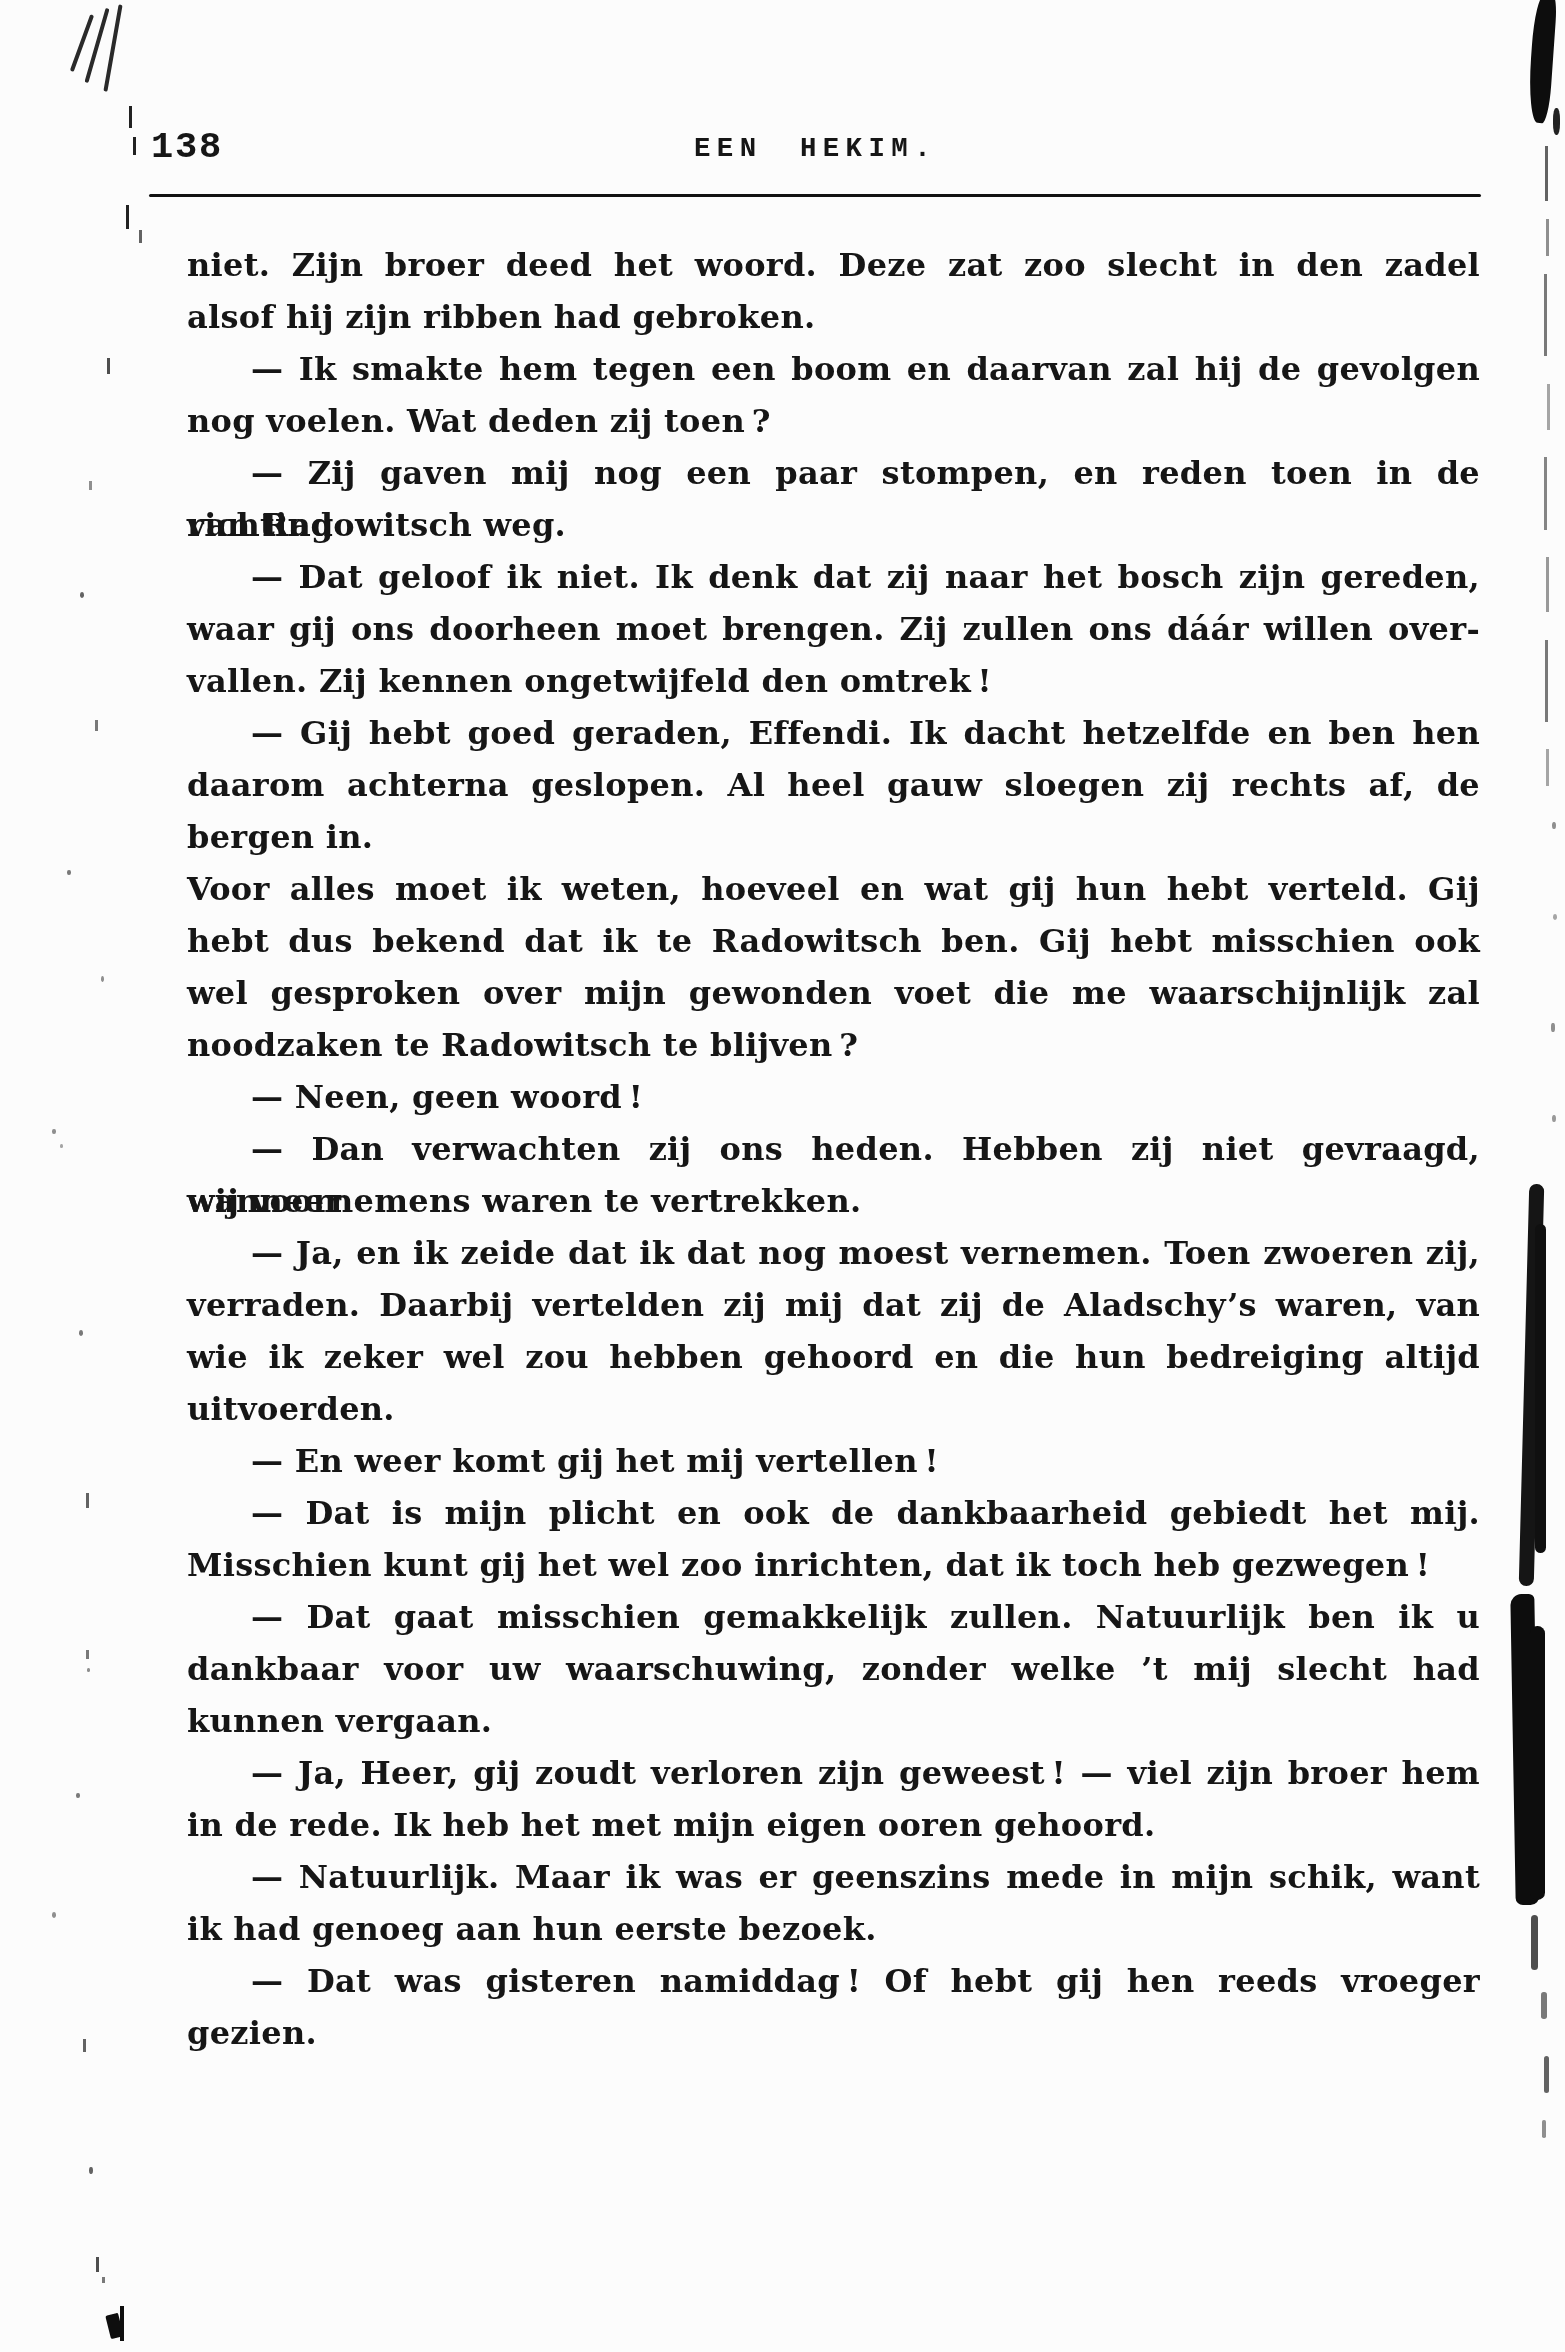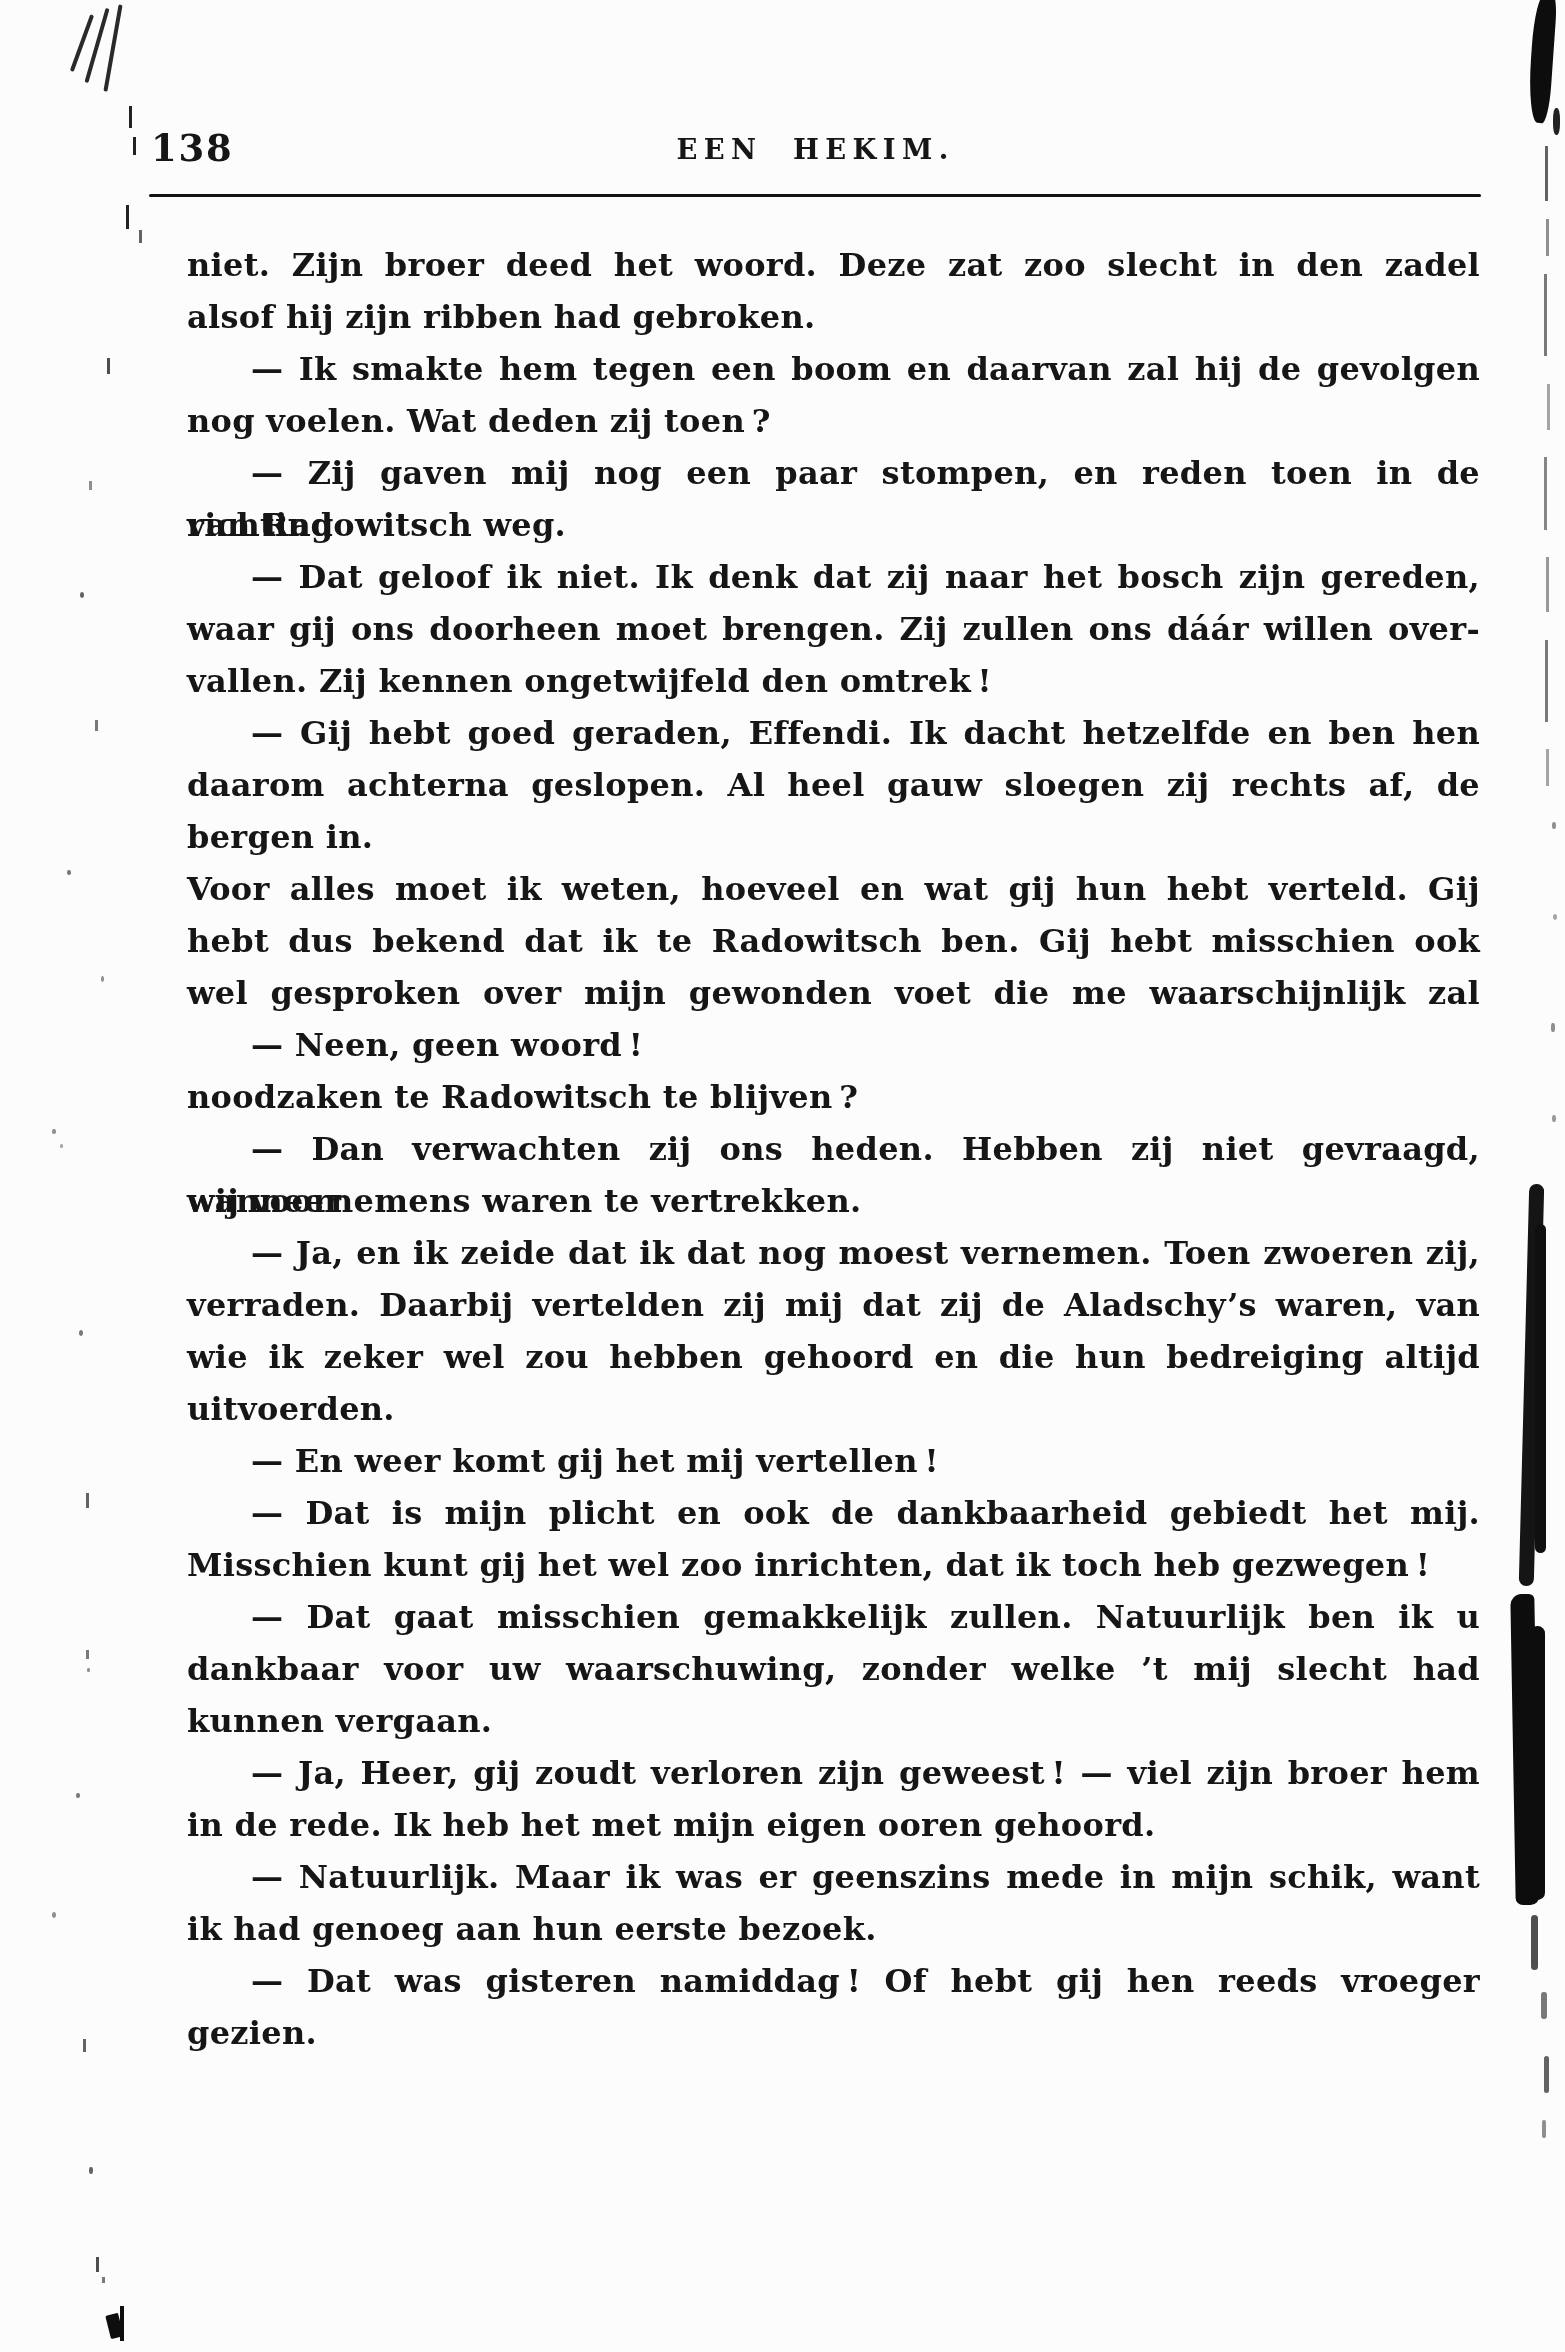--- a/index.html
+++ b/index.html
@@ -12,20 +12,21 @@
     overflow: hidden;
     font-family: "DejaVu Serif", "Liberation Serif", serif;
     color: #161616;
   }
   .header-row {
     position: absolute;
     left: 151px;
     top: 126px;
     width: 1329px;
     height: 55px;
+    font-family: Liberation Mono, monospace;
   }
   .page-number {
     position: absolute;
     left: 0;
     top: 0;
     font-size: 37px;
     font-weight: bold;
     letter-spacing: 1.8px;
   }
   .running-title {
@@ -91,22 +92,22 @@
       <div class="line last">van Radowitsch weg.</div>
       <div class="line indent">— Dat geloof ik niet. Ik denk dat zij naar het bosch zijn gereden,</div>
       <div class="line">waar gij ons doorheen moet brengen. Zij zullen ons dáár willen over-</div>
       <div class="line last">vallen. Zij kennen ongetwijfeld den omtrek !</div>
       <div class="line indent">— Gij hebt goed geraden, Effendi. Ik dacht hetzelfde en ben hen</div>
       <div class="line">daarom achterna geslopen. Al heel gauw sloegen zij rechts af, de</div>
       <div class="line last">bergen in.</div>
       <div class="line">Voor alles moet ik weten, hoeveel en wat gij hun hebt verteld. Gij</div>
       <div class="line">hebt dus bekend dat ik te Radowitsch ben. Gij hebt misschien ook</div>
       <div class="line">wel gesproken over mijn gewonden voet die me waarschijnlijk zal</div>
+      <div class="line last">noodzaken te Radowitsch te blijven ?</div>
       <div class="line indent last">— Neen, geen woord !</div>
-      <div class="line last">noodzaken te Radowitsch te blijven ?</div>
       <div class="line indent">— Dan verwachten zij ons heden. Hebben zij niet gevraagd, wanneer</div>
       <div class="line last">wij voornemens waren te vertrekken.</div>
       <div class="line indent">— Ja, en ik zeide dat ik dat nog moest vernemen. Toen zwoeren zij,</div>
       <div class="line">verraden. Daarbij vertelden zij mij dat zij de Aladschy’s waren, van</div>
       <div class="line">wie ik zeker wel zou hebben gehoord en die hun bedreiging altijd</div>
       <div class="line last">uitvoerden.</div>
       <div class="line indent last">— En weer komt gij het mij vertellen !</div>
       <div class="line indent">— Dat is mijn plicht en ook de dankbaarheid gebiedt het mij.</div>
       <div class="line last">Misschien kunt gij het wel zoo inrichten, dat ik toch heb gezwegen !</div>
       <div class="line indent">— Dat gaat misschien gemakkelijk zullen. Natuurlijk ben ik u</div>

